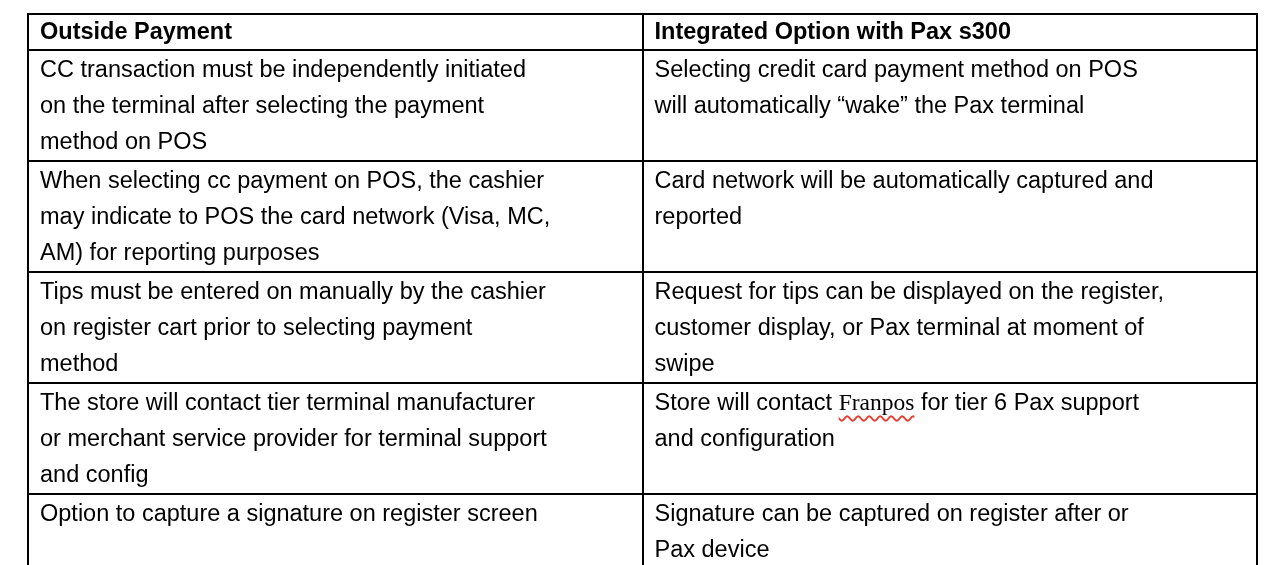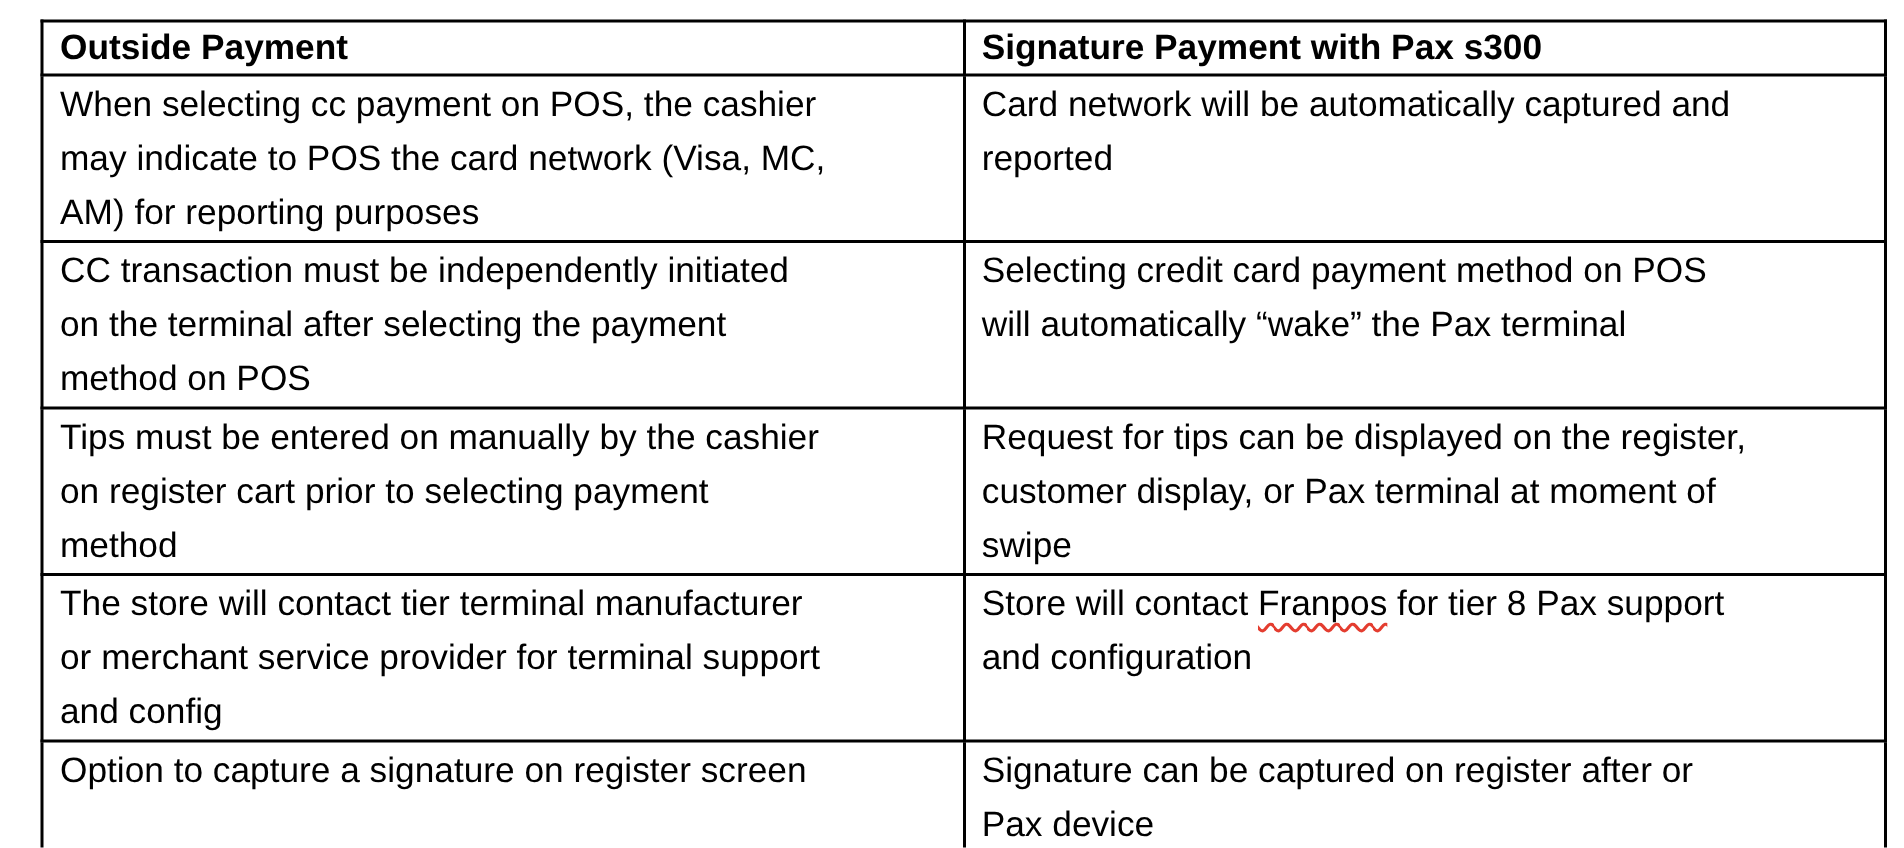--- a/index.html
+++ b/index.html
@@ -52,58 +52,59 @@
   td .line {
     white-space: nowrap;
   }
   .italic { }
   .spellcheck {
     text-decoration-line: underline;
     text-decoration-style: wavy;
     text-decoration-color: var(--squiggle, #e43d30);
     text-decoration-thickness: 2px;
     text-underline-offset: 5px;
+    font-family: Liberation Serif, serif;
   }
 </style>
 </head>
 <body>
 
 <div class="page">
   <table class="cmp">
     <colgroup>
       <col style="width:50%">
       <col style="width:50%">
     </colgroup>
     <thead>
       <tr>
         <th>Outside Payment</th>
-        <th>Signature Payment with Pax s300</th>
+        <th>Integrated Option with Pax s300</th>
       </tr>
     </thead>
     <tbody id="tbody">
+        <tr>
+          <td>
+            <div class="line"><span>CC transaction must be independently initiated</span></div>
+            <div class="line"><span>on the terminal after selecting the payment</span></div>
+            <div class="line"><span>method on POS</span></div>
+          </td>
+          <td>
+            <div class="line"><span>Selecting credit card payment method on POS</span></div>
+            <div class="line"><span>will automatically “wake” the Pax terminal</span></div>
+          </td>
+        </tr>
         <tr>
           <td>
             <div class="line"><span>When selecting cc payment on POS, the cashier</span></div>
             <div class="line"><span>may indicate to POS the card network (Visa, MC,</span></div>
             <div class="line"><span>AM) for reporting purposes</span></div>
           </td>
           <td>
             <div class="line"><span>Card network will be automatically captured and</span></div>
             <div class="line"><span>reported</span></div>
-          </td>
-        </tr>
-        <tr>
-          <td>
-            <div class="line"><span>CC transaction must be independently initiated</span></div>
-            <div class="line"><span>on the terminal after selecting the payment</span></div>
-            <div class="line"><span>method on POS</span></div>
-          </td>
-          <td>
-            <div class="line"><span>Selecting credit card payment method on POS</span></div>
-            <div class="line"><span>will automatically “wake” the Pax terminal</span></div>
           </td>
         </tr>
         <tr>
           <td>
             <div class="line"><span>Tips must be entered on manually by the cashier</span></div>
             <div class="line"><span>on register cart </span><span class="italic">prior</span><span> to selecting payment</span></div>
             <div class="line"><span>method</span></div>
           </td>
           <td>
             <div class="line"><span>Request for tips can be displayed on the register,</span></div>
@@ -111,21 +112,21 @@
             <div class="line"><span>swipe</span></div>
           </td>
         </tr>
         <tr>
           <td>
             <div class="line"><span>The store will contact tier terminal manufacturer</span></div>
             <div class="line"><span>or merchant service provider for terminal support</span></div>
             <div class="line"><span>and config</span></div>
           </td>
           <td>
-            <div class="line"><span>Store will contact </span><span class="spellcheck">Franpos</span><span> for tier 8 Pax support</span></div>
+            <div class="line"><span>Store will contact </span><span class="spellcheck">Franpos</span><span> for tier 6 Pax support</span></div>
             <div class="line"><span>and configuration</span></div>
           </td>
         </tr>
         <tr>
           <td>
             <div class="line"><span>Option to capture a signature on register screen</span></div>
           </td>
           <td>
             <div class="line"><span>Signature can be captured on register after or</span></div>
             <div class="line"><span>Pax device</span></div>

